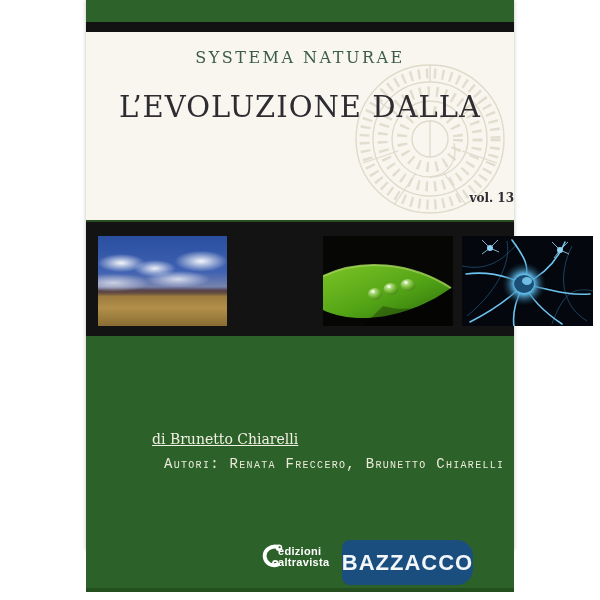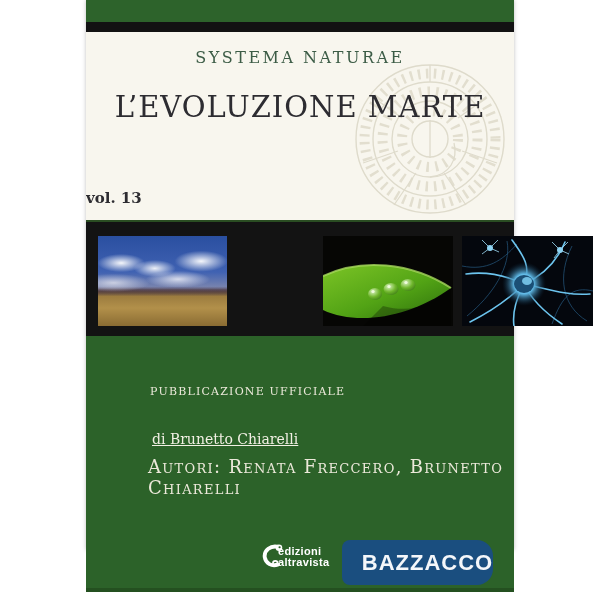--- a/index.html
+++ b/index.html
@@ -21,22 +21,22 @@
   .phaistos{position:absolute;left:268px;top:31px;width:152px;height:152px;opacity:.75;}
   .series-title{
     position:absolute;left:0;top:16px;width:428px;text-align:center;
     font-size:16px;letter-spacing:2.5px;color:#3c5c46;line-height:20px;
   }
   .main-title{
     position:absolute;left:0;top:58px;width:428px;text-align:center;
     font-size:29px;line-height:34px;letter-spacing:1px;color:#2d2c31;
   }
   .volume{
-    position:absolute;left:0;top:157px;width:428px;text-align:left;
-    font-size:15px;font-weight:bold;color:#2d2c31;line-height:18px;
+    position:absolute;left:0;top:157px;width:428px;text-align:right;
+    font-size:12px;font-weight:bold;color:#2d2c31;line-height:18px;
   }
   .photo-strip{
     position:absolute;left:0;top:220px;width:428px;height:116px;
     background:#131313;border-top:2px solid #2a4d22;box-sizing:border-box;
   }
   .photo{position:absolute;top:14px;height:90px;overflow:hidden;}
   .photo1{left:12px;width:129px;
     background-color:#3a5fae;
     background-image:
       radial-gradient(ellipse 34px 13px at 18% 30%, rgba(255,255,255,.95), rgba(255,255,255,0) 70%),
@@ -54,38 +54,38 @@
     position:absolute;left:0;top:336px;width:428px;height:256px;background:#2c6229;
   }
   .pub-block{
     position:absolute;left:64px;top:47px;color:#ece9da;
     font-size:11px;letter-spacing:1.2px;line-height:17px;
   }
   .editor-line{
     position:absolute;left:66px;top:95px;color:#f2f0e4;font-size:14px;text-decoration:underline;
   }
   .authors-line{
-    position:absolute;left:62px;top:120px;color:#ece9da;
-    font-variant:small-caps;font-size:18px;letter-spacing:1.3px;
+    position:absolute;left:78px;top:120px;color:#ece9da;
+    font-variant:small-caps;font-size:14px;letter-spacing:1.3px;font-family:Liberation Mono, monospace;
   }
   .publisher-logo{
     position:absolute;left:176px;top:206px;width:80px;height:32px;
     color:#ffffff;font-family:"Liberation Sans", sans-serif;
   }
   .chameleon{position:absolute;left:0;top:0;width:22px;height:27px;}
   .logo-text{
     position:absolute;left:16px;top:4px;font-size:11px;font-weight:bold;
     line-height:11px;letter-spacing:.3px;white-space:nowrap;
   }
   .seller-badge{
     position:absolute;left:256px;top:204px;width:131px;height:45px;
     background:#1a4e7f;border-radius:8px 16px 16px 8px;
     display:flex;align-items:center;justify-content:center;
     font-family:"Liberation Sans", sans-serif;font-weight:bold;
-    font-size:22px;letter-spacing:1px;color:#f4f7fa;padding-left:20px;
+    font-size:22px;letter-spacing:1px;color:#f4f7fa;
   }
   .bottom-strip{position:absolute;left:0;top:252px;width:428px;height:4px;background:#245020;}
 </style>
 </head>
 <body>
 
 <div class="cover">
   <div class="bar-green-top"></div>
   <div class="bar-black-top"></div>
 
@@ -109,21 +109,21 @@
           <path d="M132 35 L104 55"></path>
         <path d="M9 100 L44 88"></path>
           <path d="M143 100 L108 88"></path>
         <path d="M40 142 L62 110"></path>
           <path d="M112 142 L90 110"></path>
         <path d="M76 114 C 96 112 104 96 100 80"></path>
       </g>
     </svg>
     <div class="series-title">SYSTEMA NATURAE</div>
     <div class="main-title">
-      <div>L’EVOLUZIONE MARTE</div>
+      <div>L’EVOLUZIONE DALLA</div>
     </div>
     <div class="volume">vol. 13</div>
   </div>
 
   <div class="photo-strip">
     <div class="photo photo1"></div>
 
     <div class="photo photo2">
       <svg viewBox="0 0 130 90" preserveAspectRatio="none">
         <defs>
@@ -182,21 +182,20 @@
         <circle cx="98" cy="14" r="3" fill="#8ed3f2"></circle>
         <circle cx="62" cy="48" r="22" fill="url(#somaG)"></circle>
         <ellipse cx="62" cy="48" rx="10" ry="9" fill="#1b4f75"></ellipse>
         <ellipse cx="65" cy="45" rx="5" ry="4" fill="#7fd0f4" opacity="0.85"></ellipse>
       </svg>
     </div>
   </div>
 
   <div class="green-body">
     <div class="pub-block">
-      <div>PUBBLICAZIONE UFFICIALE</div>
     </div>
     <div class="editor-line">di Brunetto Chiarelli</div>
     <div class="authors-line">Autori: Renata Freccero, Brunetto Chiarelli</div>
 
     <div class="publisher-logo">
       <svg class="chameleon" viewBox="0 0 24 28">
         <path d="M19 5 C 9 2 2 9 3 16 C 4 23 11 26 17 24" fill="none" stroke="#ffffff" stroke-width="4.2" stroke-linecap="round"></path>
         <circle cx="14.5" cy="22.5" r="2.6" fill="none" stroke="#ffffff" stroke-width="1.8"></circle>
         <circle cx="18.5" cy="5.5" r="3.6" fill="#ffffff"></circle>
         <circle cx="19.2" cy="5" r="1.2" fill="#2c6229"></circle>

